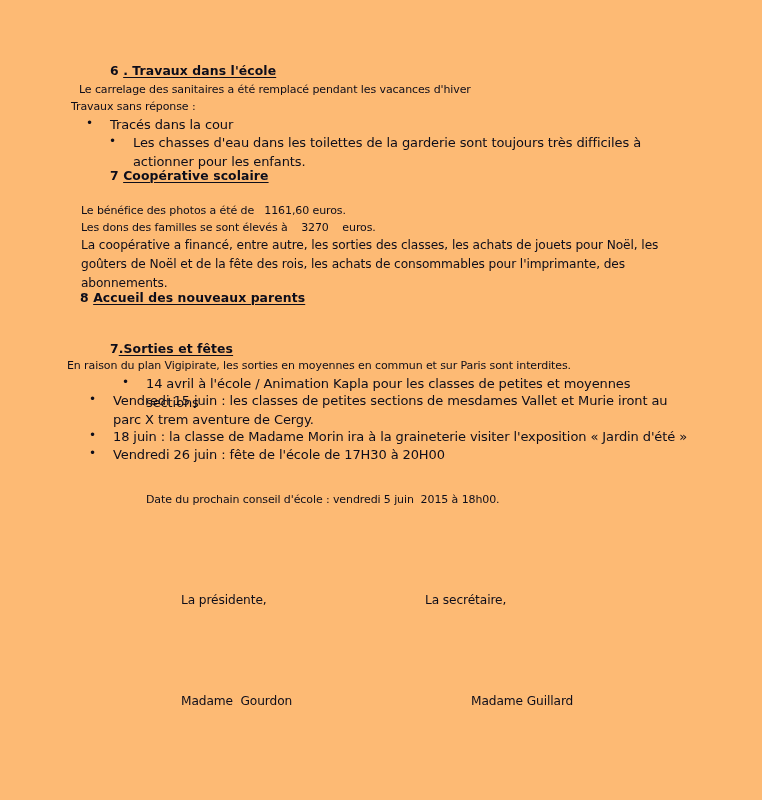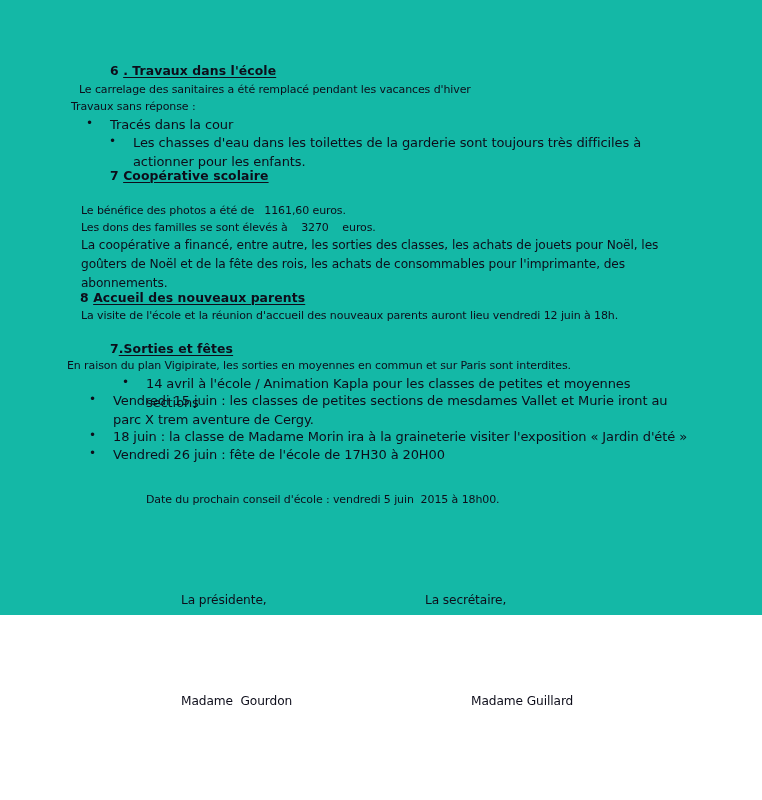--- a/index.html
+++ b/index.html
@@ -15,22 +15,22 @@
     overflow: hidden;
     font-family: "DejaVu Sans", "Liberation Sans", sans-serif;
     color: #0d0d1a;
     -webkit-font-smoothing: antialiased;
   }
 
   .page {
     position: absolute;
     inset: 0;
     width: 762px;
-    height: 615px;
-    background: #14b8a6;
+    height: 800px;
+    background: #fdba74;
   }
 
   
   .ln {
     position: absolute;
     white-space: pre;
     font-size: 11px;
     line-height: 17px;
     letter-spacing: -0.1px;
     color: #0d0d1a;
@@ -120,21 +120,20 @@
 
 
   <div class="ln" style="left:81px; top:202px;">Le bénéfice des photos a été de   1161,60 euros.</div>
 
   <div class="ln" style="left:81px; top:219px;">Les dons des familles se sont élevés à    3270    euros.</div>
 
   <div class="para" style="left:81px; top:236px; width:595px;">        La coopérative a financé, entre autre,  les sorties des classes,  les achats de jouets pour Noël, les goûters de Noël et de la fête   des rois, les achats de consommables pour l'imprimante, des abonnements.</div>
 
   <div class="heading" style="left:80px; top:289px;"><span class="num">8 </span><span class="ul">Accueil des nouveaux parents</span></div>
 
-  <div class="ln" style="left:81px; top:307px;">La visite de l'école et la réunion d'accueil des nouveaux parents auront lieu vendredi 12 juin à 18h.</div>
 
   <div class="heading" style="left:110px; top:340px;"><span class="num">7</span><span class="ul">.Sorties et fêtes</span></div>
 
   <div class="ln" style="left:67px; top:357px;">En raison du plan Vigipirate, les sorties en moyennes en commun et sur Paris sont interdites.</div>
 
   <div class="bullet-row">
     <span class="bullet-dot" style="left:122px; top:374px;"></span>
     <span class="bullet-text" style="left:146px; top:374px; width:540px;">14 avril à l'école / Animation Kapla pour les classes de petites et moyennes sections</span>
   </div>
 

